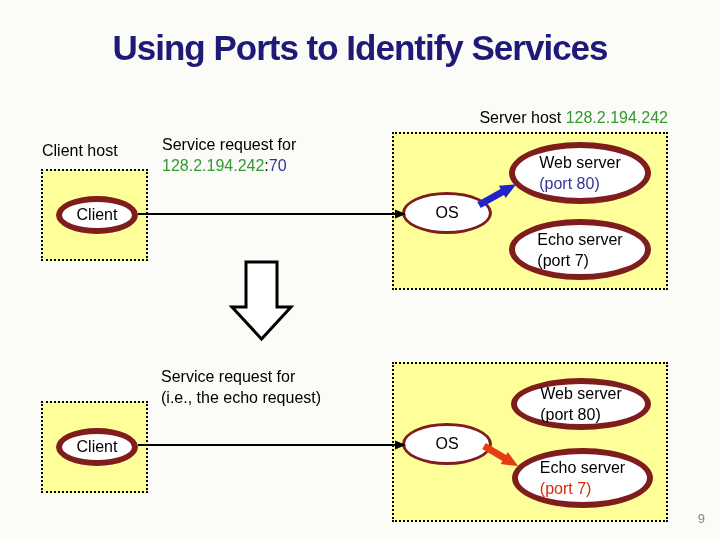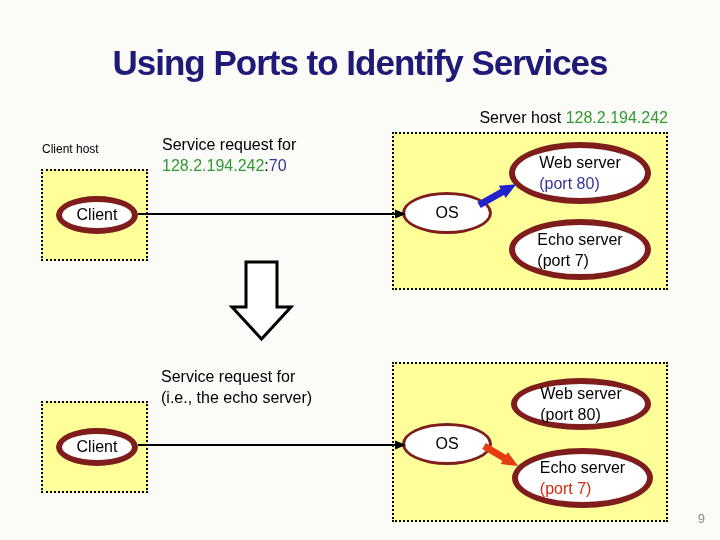--- a/index.html
+++ b/index.html
@@ -3,23 +3,23 @@
 <meta charset="utf-8">
 <style>
   * { margin:0; padding:0; box-sizing:border-box; }
   body { background:#ddd; }
   .slide {
     position:relative; width:720px; height:540px; background:#fbfbf7;
     font-family:"Liberation Sans", sans-serif; overflow:hidden; color:#000;
   }
   .title {
     position:absolute; top:28px; left:0; width:720px; text-align:center;
-    font-size:35px; font-weight:bold; letter-spacing:-1px; color:#1f1a78;margin-top:15px;
+    font-size:35px; font-weight:bold; letter-spacing:-1px; color:#1f1a78;
   }
-  .label { position:absolute; font-size:12px; color:#000; white-space:nowrap; }
+  .label { position:absolute; font-size:16px; color:#000; white-space:nowrap; }
   .req { position:absolute; font-size:16px; line-height:21px; color:#000; white-space:nowrap; }
   .host-box { position:absolute; background:#ffff99; border:2px dotted #000; }
   .ellipse {
     position:absolute; background:#fff; border:6px solid #7f1d1d; border-radius:50%;
     display:flex; align-items:center; justify-content:center;
     font-size:16px; color:#000; text-align:center;
   }
   .thick { border-width:3px; }
   .svc-text { text-align:left; font-size:16px; line-height:21px; }
   .ip { color:#339933; }
@@ -77,21 +77,21 @@
       <div>Echo server</div>
       <div>(port 7)</div>
     </div>
   </div>
   <div id="os-ellipse-top" class="ellipse thick">
       <span>OS</span>
     </div>
 
   <div id="request-bottom" class="req">
     <div>Service request for</div>
-    <div>(i.e., the echo server)</div>
+    <div>(i.e., the echo request)</div>
   </div>
 
   <div id="client-box-bottom" class="host-box"></div>
   <div id="client-ellipse-bottom" class="ellipse">
       <span>Client</span>
     </div>
 
   <div id="server-box-bottom" class="host-box"></div>
   <div id="web-ellipse-bottom" class="ellipse">
     <div class="svc-text">

